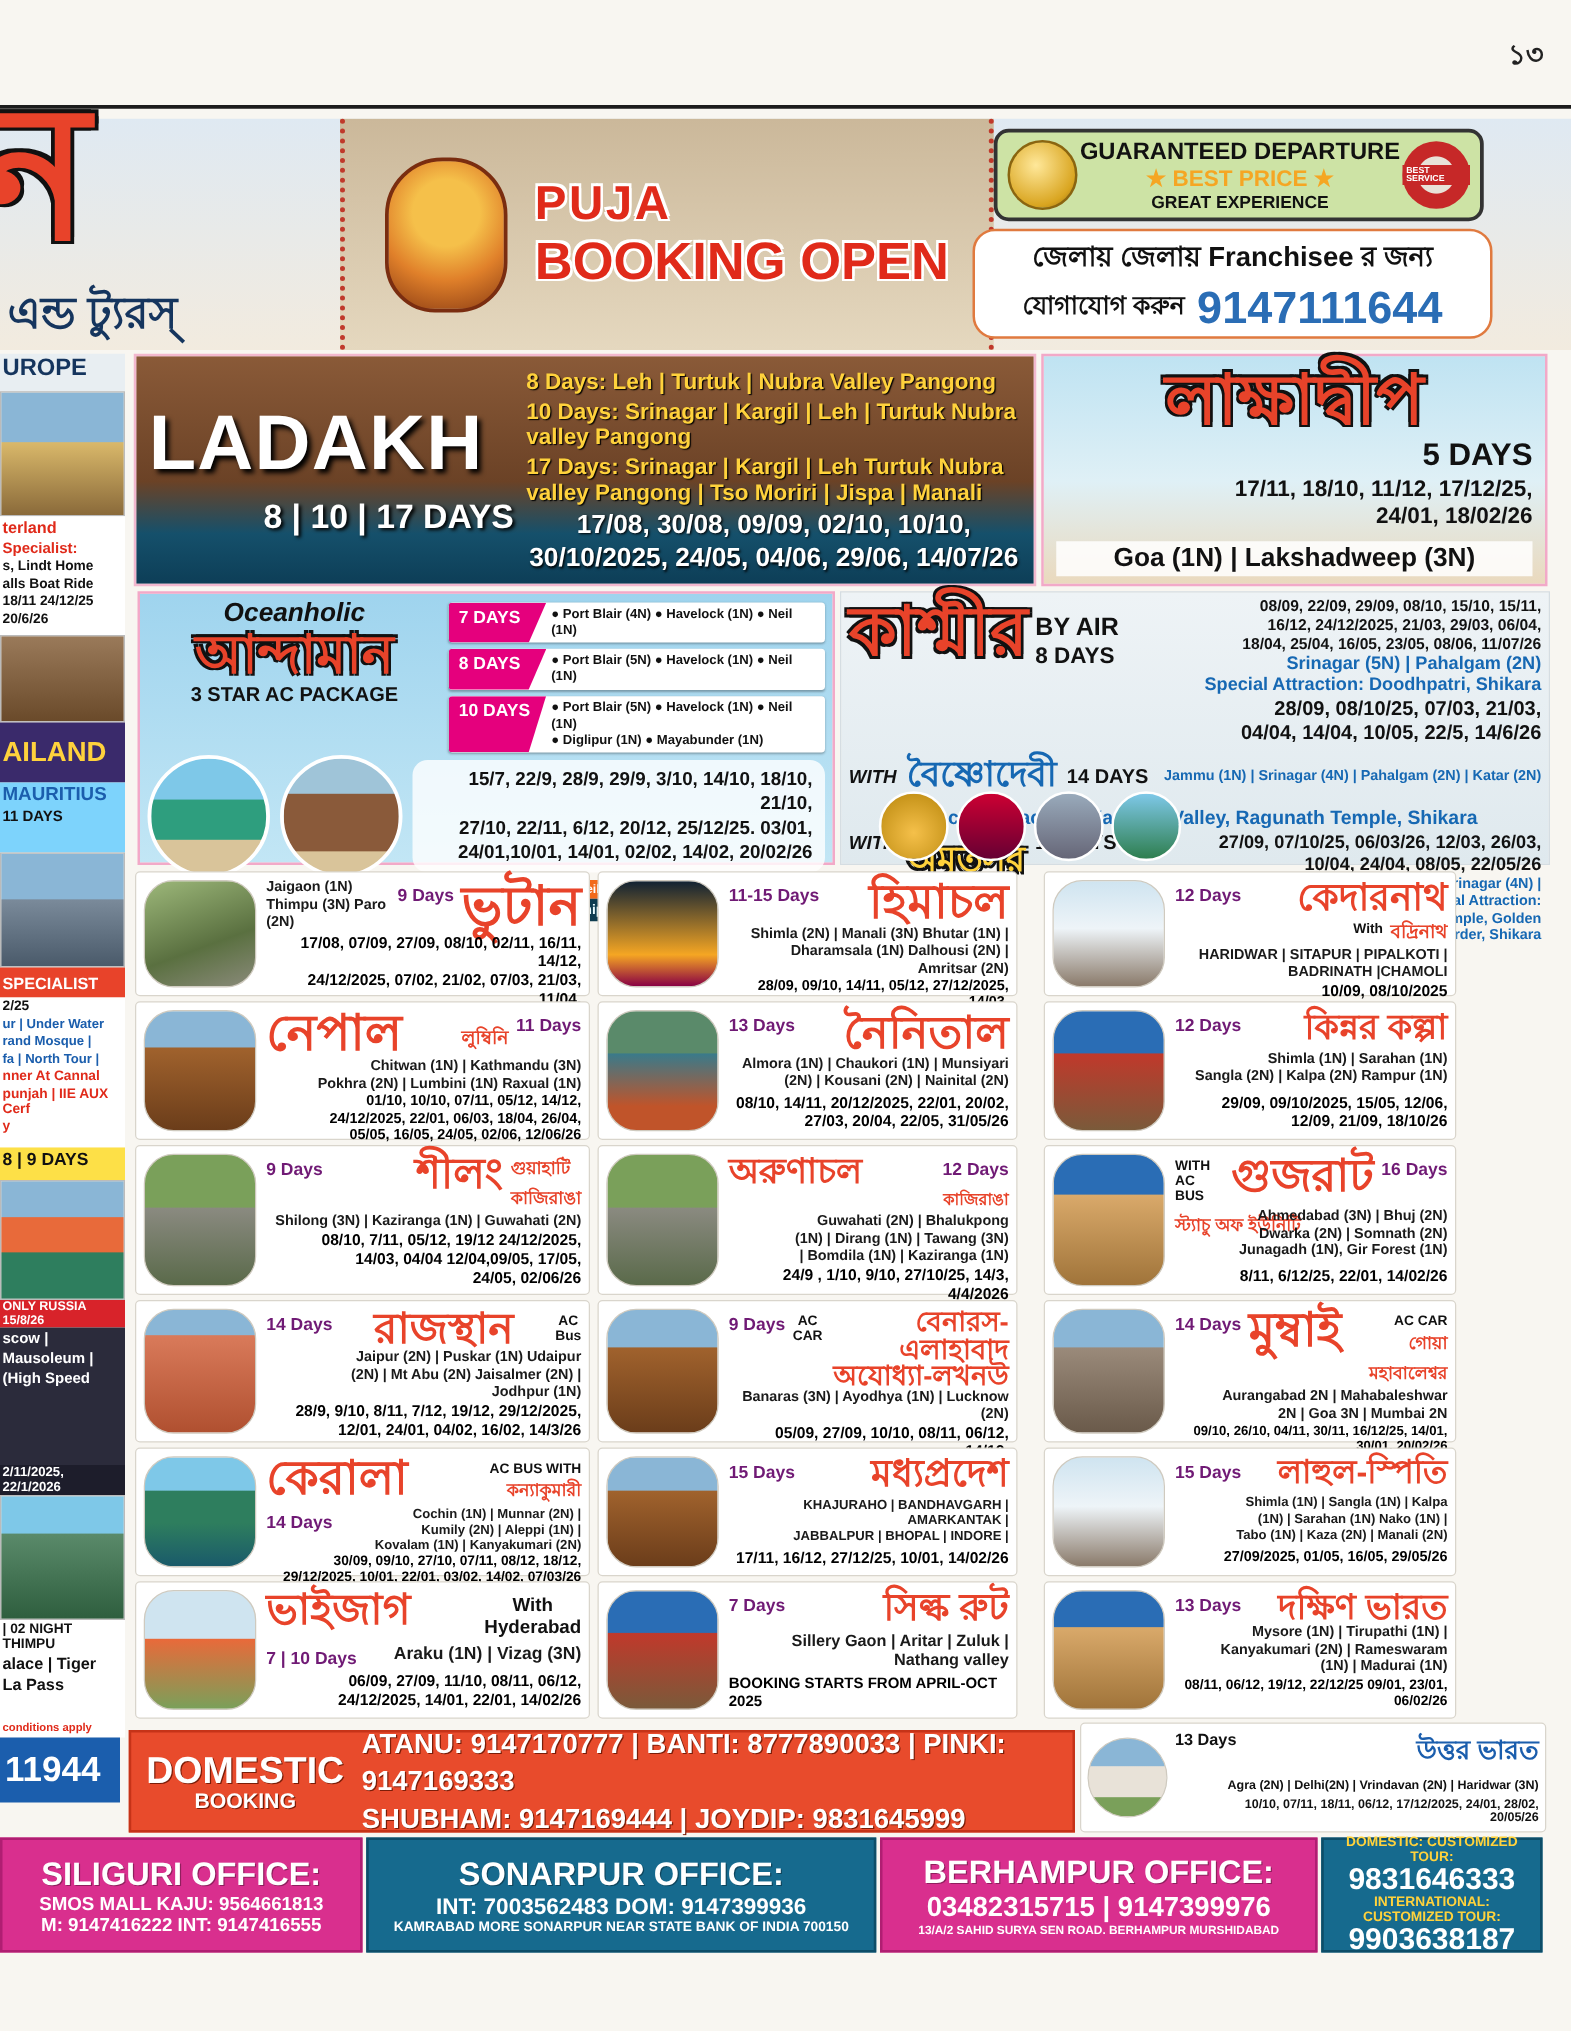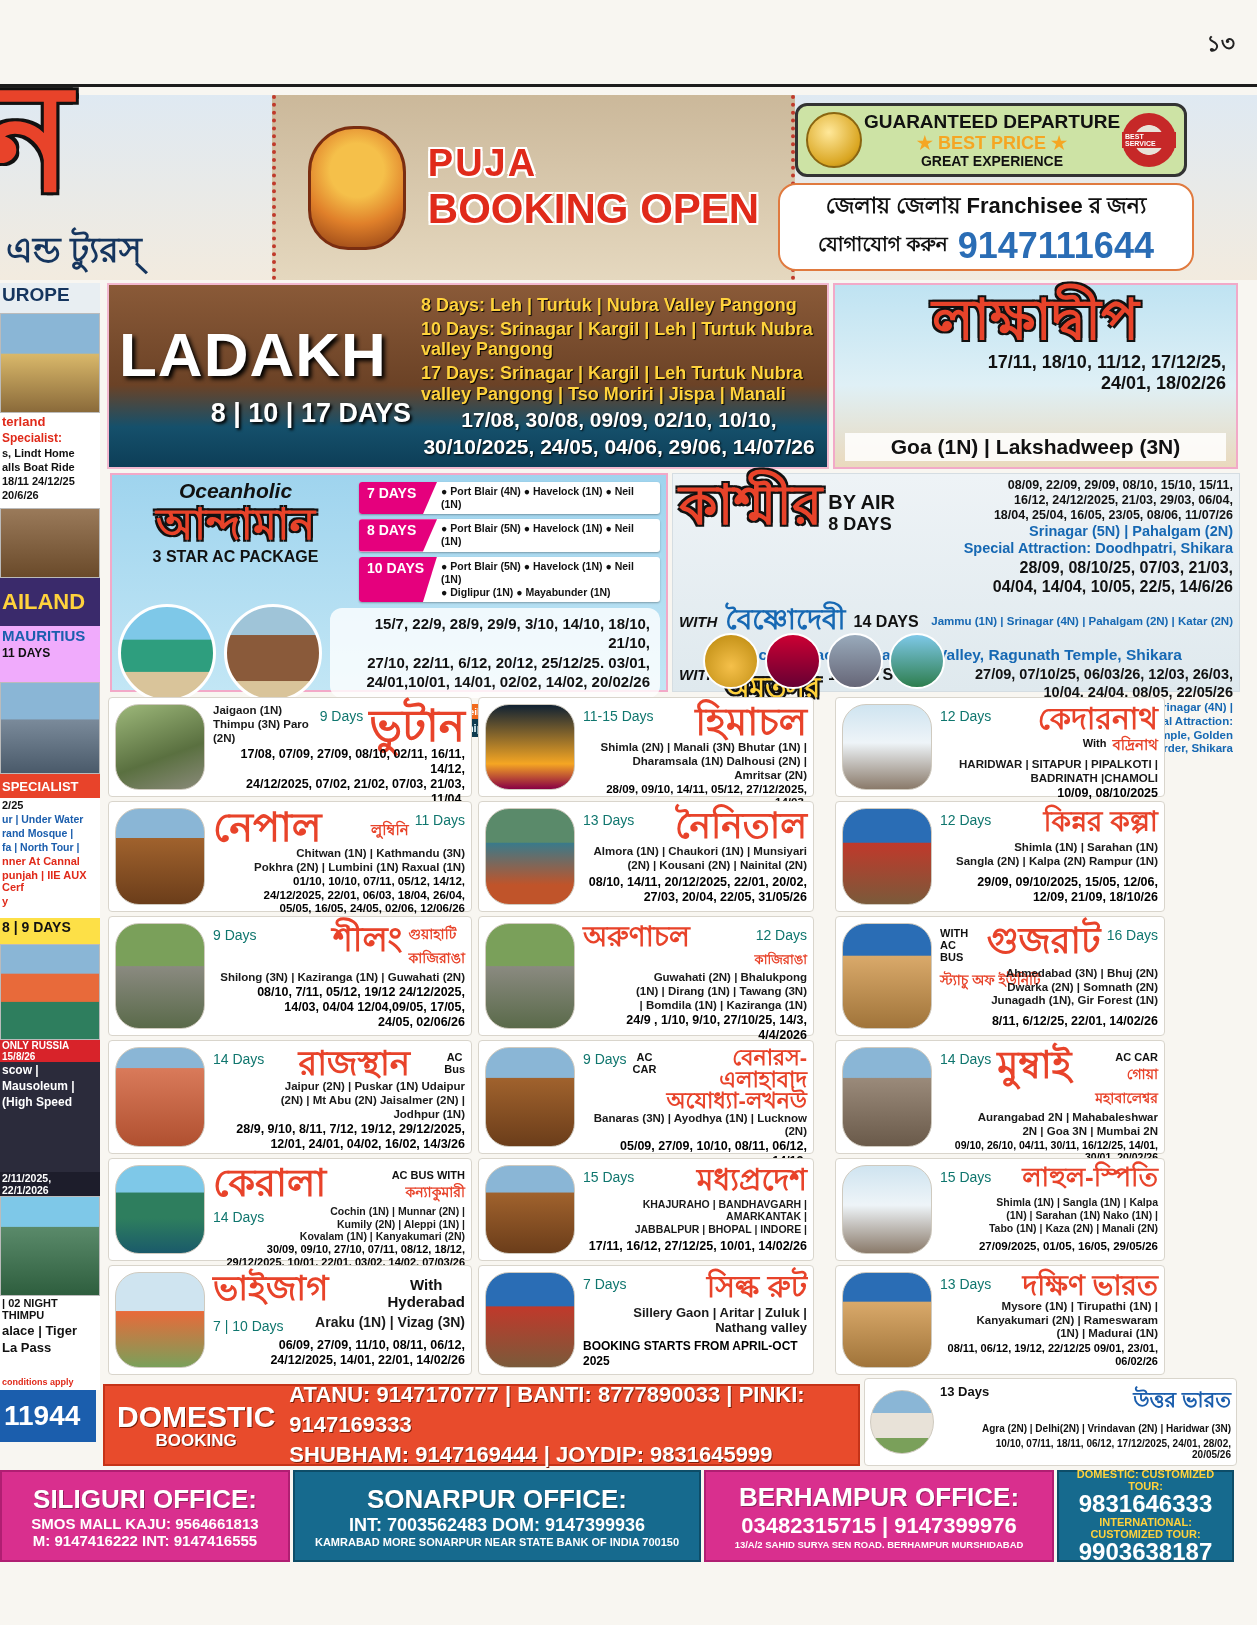--- a/index.html
+++ b/index.html
@@ -95,21 +95,21 @@
   .g-lake{background:linear-gradient(180deg,#5a8a6a 0 35%,#3a7a8a 36%,#c0542a 80%);}
   .g-village{background:linear-gradient(180deg,#2a6db5 0 35%,#c0392b 36%,#7a5a3a);}
   .g-rhino{background:linear-gradient(180deg,#7aa05a 0 40%,#8a8a80 41%,#5a6a4a);}
   .g-stone{background:linear-gradient(180deg,#2a6db5 0 30%,#d9a96a 31%,#a0743a);}
   .g-pink{background:linear-gradient(180deg,#8ab6d6 0 20%,#d97a5a 21%,#b05030);}
   .g-gate{background:linear-gradient(180deg,#8ab6d6 0 30%,#9a8a7a 31%,#6a5a4a);}
   .g-back{background:linear-gradient(180deg,#7ec8e8 0 30%,#2e7e5e 31% 60%,#1a5a6a);}
   .g-flower{background:linear-gradient(180deg,#cfe4f0 0 40%,#e86a3a 41%,#7aa05a);}
   .cbody{flex:1;display:flex;flex-direction:column;justify-content:space-between;text-align:right;min-width:0;}
   .crow{display:flex;align-items:flex-start;gap:6px;}
-  .days{font-size:14px;font-weight:400;color:#0f766e;white-space:nowrap;padding-top:4px;}
+  .days{font-size:14px;font-weight:700;color:#701a75;white-space:nowrap;padding-top:4px;}
   .cbadge{font-size:11px;font-weight:900;color:#111;margin-left:auto;padding-top:4px;white-space:pre-line;text-align:center;}
   .ttl{font-weight:900;color:#e8432a;line-height:0.98;white-space:pre-line;}
   .cwith{font-size:15px;font-weight:900;color:#e8432a;}
   .itin{font-size:11.5px;font-weight:800;color:#1a1a1a;white-space:pre-line;line-height:1.2;}
   .cdates{font-size:12.5px;font-weight:900;color:#000;white-space:pre-line;line-height:1.2;}
   .t44{font-size:44px;} .t40{font-size:40px;} .t38{font-size:38px;} .t36{font-size:36px;} .t34{font-size:34px;} .t32{font-size:28px;} .t30{font-size:30px;} .t28{font-size:28px;} .t26{font-size:26px;} .t22{font-size:22px;}
   
   #phoneblue{position:absolute;left:0;top:1390px;width:96px;height:52px;background:#1b5ead;color:#fff;font-size:28px;font-weight:900;display:flex;align-items:center;justify-content:flex-start;padding-left:4px;box-sizing:border-box;}
   #domestic{position:absolute;left:103px;top:1384px;width:757px;height:82px;background:#e84b2c;display:flex;align-items:center;gap:14px;padding:0 12px;box-sizing:border-box;border:2px solid #c53318;}
   .dom-lab{color:#fff;font-weight:900;text-align:center;line-height:1;text-shadow:1px 1px 0 #7a1d08;}
@@ -180,21 +180,21 @@
     <div class="sb-txt" style="font-size:12px;color:#e02a1a;">Specialist:</div>
     <div class="sb-txt" style="font-size:11px;">s, Lindt Home</div>
     <div class="sb-txt" style="font-size:11px;">alls Boat Ride</div>
     <div class="sb-txt" style="font-size:11px;">18/11  24/12/25</div>
     <div class="sb-txt" style="font-size:11px;">20/6/26</div>
   </div>
   <div class="sb sb-photo" style="top:508px;height:70px;background:linear-gradient(180deg,#9a7a5a,#6a4a2a);"></div>
   <div class="sb" style="top:578px;height:48px;background:#3a2a6b;display:flex;align-items:center;">
       <div class="sb-txt" style="font-size:22px;color:#ffd23c;">AILAND</div>
     </div>
-  <div class="sb" style="top:626px;height:56px;background:#f0abfc;">
+  <div class="sb" style="top:626px;height:56px;background:#7dd3fc;">
     <div class="sb-txt" style="font-size:15px;color:#1b5ead;">MAURITIUS</div>
     <div class="sb-txt" style="font-size:12px;">11 DAYS</div>
   </div>
   <div class="sb sb-photo" style="top:682px;height:92px;background:linear-gradient(180deg,#8ab6d6 0 40%,#7a8a9a 41%,#4a5a6a);"></div>
   <div class="sb" style="top:774px;height:24px;background:#e8432a;display:flex;align-items:center;">
       <div class="sb-txt" style="font-size:13px;color:#fff;">SPECIALIST</div>
     </div>
   <div class="sb" style="top:798px;height:120px;background:#fff;">
     <div class="sb-txt" style="font-size:11px;">2/25</div>
     <div class="sb-txt" style="font-size:10.5px;color:#1b5ead;">ur | Under Water</div>
@@ -240,20 +240,21 @@
         <div class="lad-line">10 Days: Srinagar | Kargil | Leh | Turtuk Nubra valley Pangong</div>
         <div class="lad-line">17 Days: Srinagar | Kargil | Leh Turtuk Nubra valley Pangong | Tso Moriri | Jispa | Manali</div>
       </div>
       <div class="lad-dates">17/08, 30/08, 09/09, 02/10, 10/10,
 30/10/2025, 24/05, 04/06, 29/06, 14/07/26</div>
     </div>
   </div>
 
   <div id="laksha">
     <div class="lak-title">লাক্ষাদ্বীপ</div>
+    <div class="lak-days">5 DAYS</div>
     <div class="lak-dates">17/11, 18/10, 11/12, 17/12/25,
 24/01, 18/02/26</div>
     <div class="lak-itin">Goa (1N) | Lakshadweep (3N)</div>
   </div>
 
   <div id="andaman">
     <div class="an-top">
       <div class="an-brandcol">
         <div class="an-ocean">Oceanholic</div>
         <div class="an-title">আন্দামান</div>

